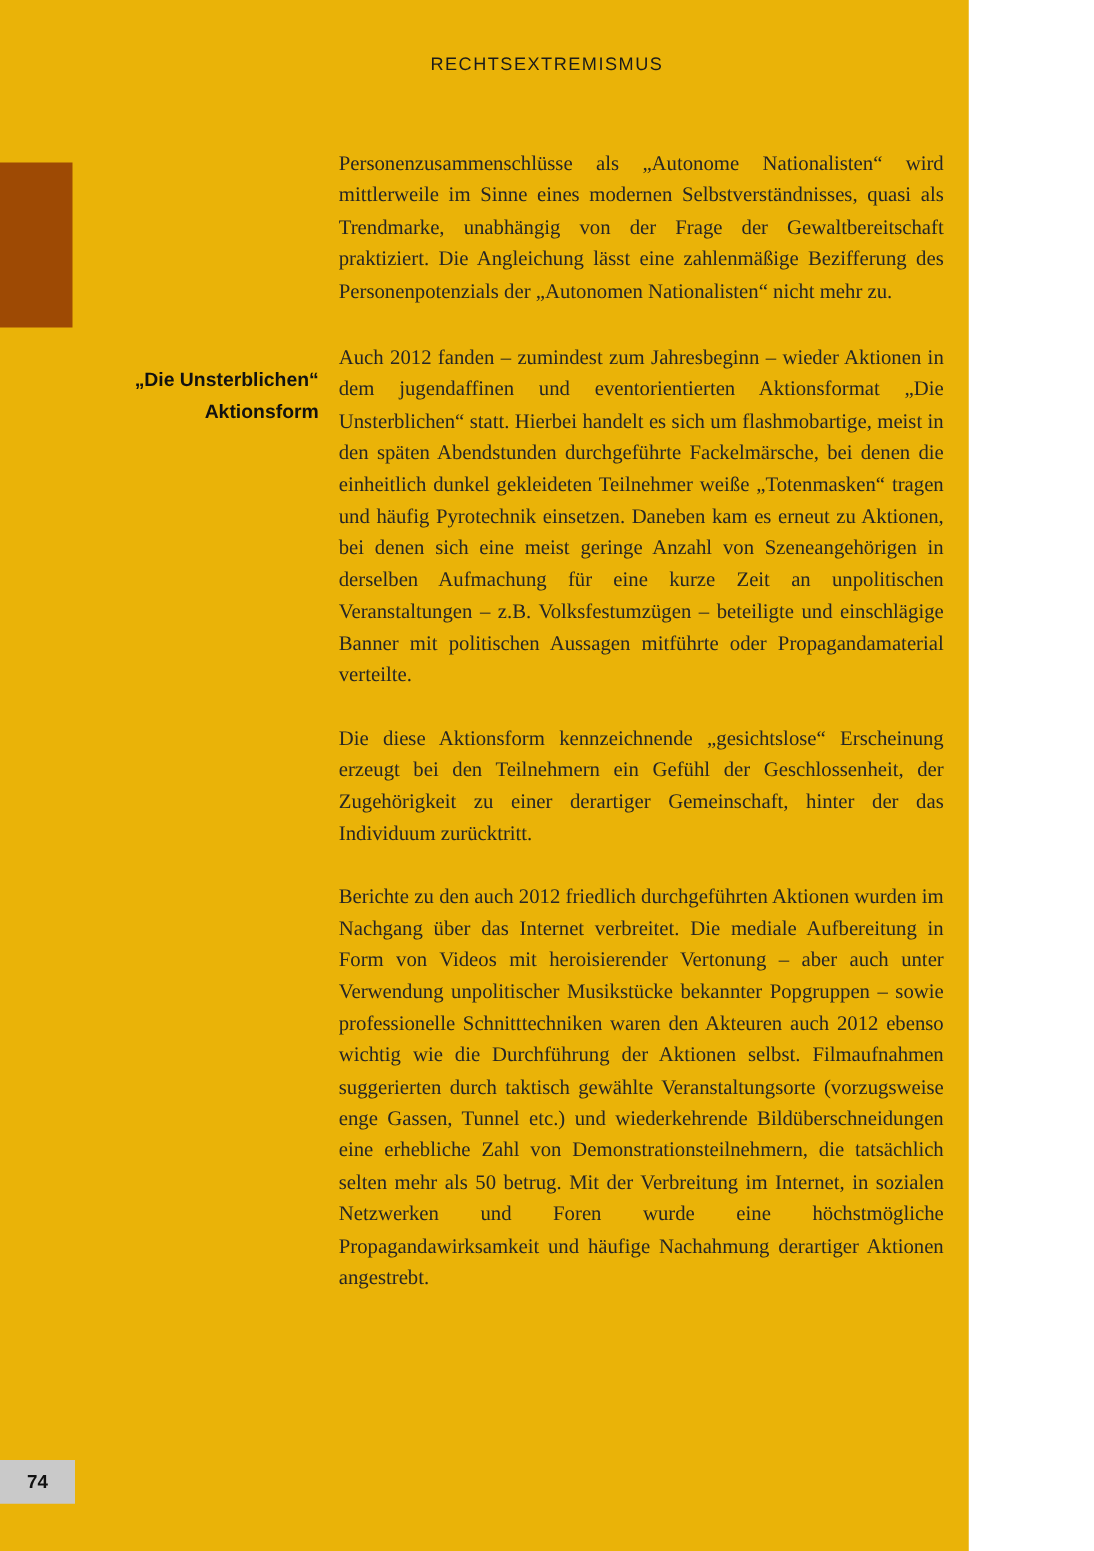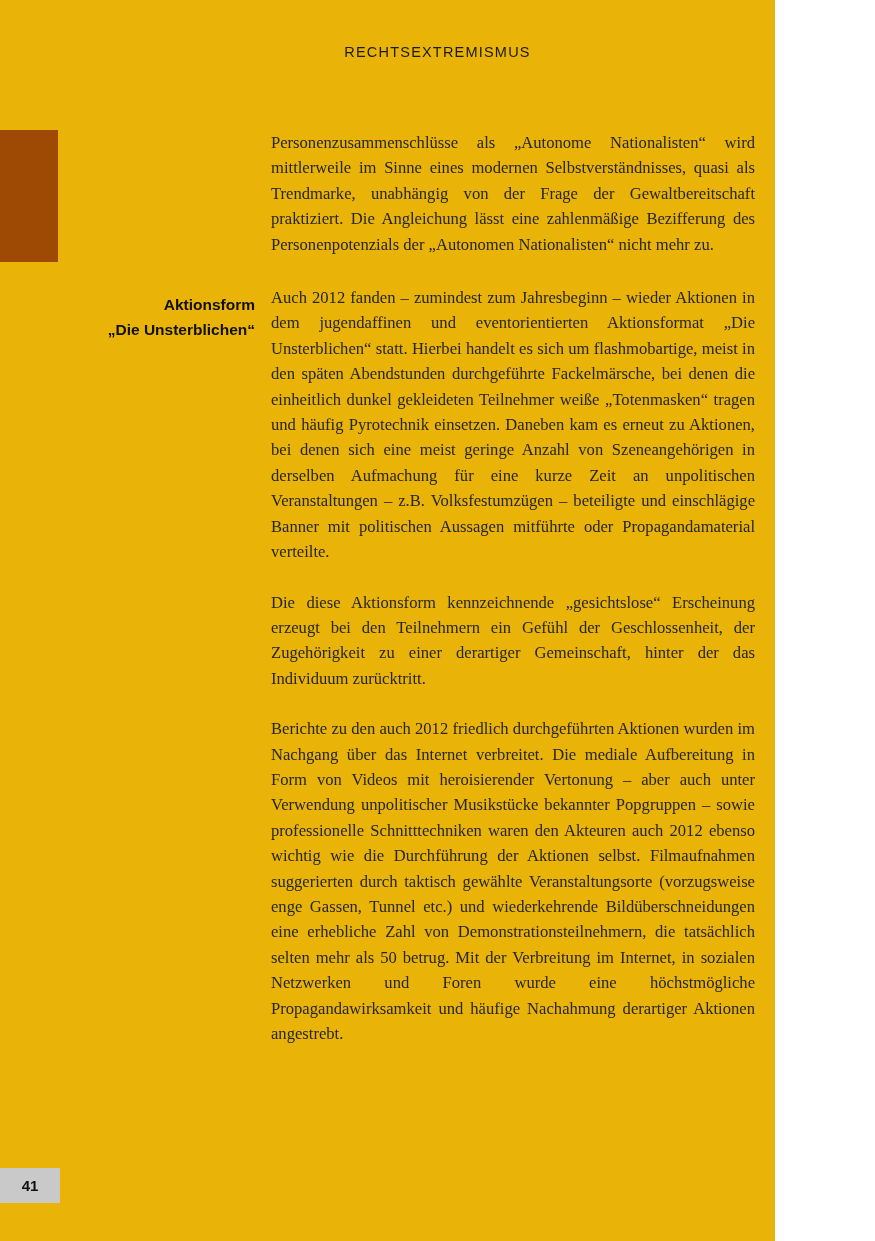--- a/index.html
+++ b/index.html
@@ -48,21 +48,21 @@
     color: #111111;
   }
   .content {
     position: absolute;
     left: 271px;
     top: 114px;
     width: 484px;
     color: #262626;
   }
   .content p {
-    margin: 16px 0 25px 0;
+    margin: 4px 0 25px 0;
     font-size: 16.6px;
     line-height: 25.4px;
     text-align: justify;
     text-justify: inter-word;
   }
   .page-number-box {
     position: absolute;
     left: 0;
     top: 1168px;
     width: 60px;
@@ -82,28 +82,28 @@
 </head>
 <body>
 
 <div class="page">
 
   <div class="running-header">RECHTSEXTREMISMUS</div>
 
   <div class="chapter-marker" style="background: rgb(158, 74, 4);"></div>
 
   <div class="margin-note">
+    <div>„Die Unsterblichen“</div>
     <div>Aktionsform</div>
-    <div>„Die Unsterblichen“</div>
   </div>
 
   <div class="content">
     <p>Personenzusammenschlüsse als „Autonome Nationalisten“ wird mittlerweile im Sinne eines modernen Selbstverständnisses, quasi als Trendmarke, unabhängig von der Frage der Gewaltbereitschaft praktiziert. Die Angleichung lässt eine zahlenmäßige Bezifferung des Personenpotenzials der „Autonomen Nationalisten“ nicht mehr zu.</p>
     <p style="margin-top: 28px;">Auch 2012 fanden – zumindest zum Jahresbeginn – wieder Aktionen in dem jugendaffinen und eventorientierten Aktionsformat „Die Unsterblichen“ statt. Hierbei handelt es sich um flashmobartige, meist in den späten Abendstunden durchgeführte Fackelmärsche, bei denen die einheitlich dunkel gekleideten Teilnehmer weiße „Totenmasken“ tragen und häufig Pyrotechnik einsetzen. Daneben kam es erneut zu Aktionen, bei denen sich eine meist geringe Anzahl von Szeneangehörigen in derselben Aufmachung für eine kurze Zeit an unpolitischen Veranstaltungen – z.B. Volksfestumzügen – beteiligte und einschlägige Banner mit politischen Aussagen mitführte oder Propagandamaterial verteilte.</p>
     <p>Die diese Aktionsform kennzeichnende „gesichtslose“ Erscheinung erzeugt bei den Teilnehmern ein Gefühl der Geschlossenheit, der Zugehörigkeit zu einer derartiger Gemeinschaft, hinter der das Individuum zurücktritt.</p>
     <p>Berichte zu den auch 2012 friedlich durchgeführten Aktionen wurden im Nachgang über das Internet verbreitet. Die mediale Aufbereitung in Form von Videos mit heroisierender Vertonung – aber auch unter Verwendung unpolitischer Musikstücke bekannter Popgruppen – sowie professionelle Schnitttechniken waren den Akteuren auch 2012 ebenso wichtig wie die Durchführung der Aktionen selbst. Filmaufnahmen suggerierten durch taktisch gewählte Veranstaltungsorte (vorzugsweise enge Gassen, Tunnel etc.) und wiederkehrende Bildüberschneidungen eine erhebliche Zahl von Demonstrationsteilnehmern, die tatsächlich selten mehr als 50 betrug. Mit der Verbreitung im Internet, in sozialen Netzwerken und Foren wurde eine höchstmögliche Propagandawirksamkeit und häufige Nachahmung derartiger Aktionen angestrebt.</p>
   </div>
 
   <div class="page-number-box" style="background: rgb(201, 201, 201);">
-    <span class="page-number">41</span>
+    <span class="page-number">74</span>
   </div>
 
 </div>
 
 </body></html>

